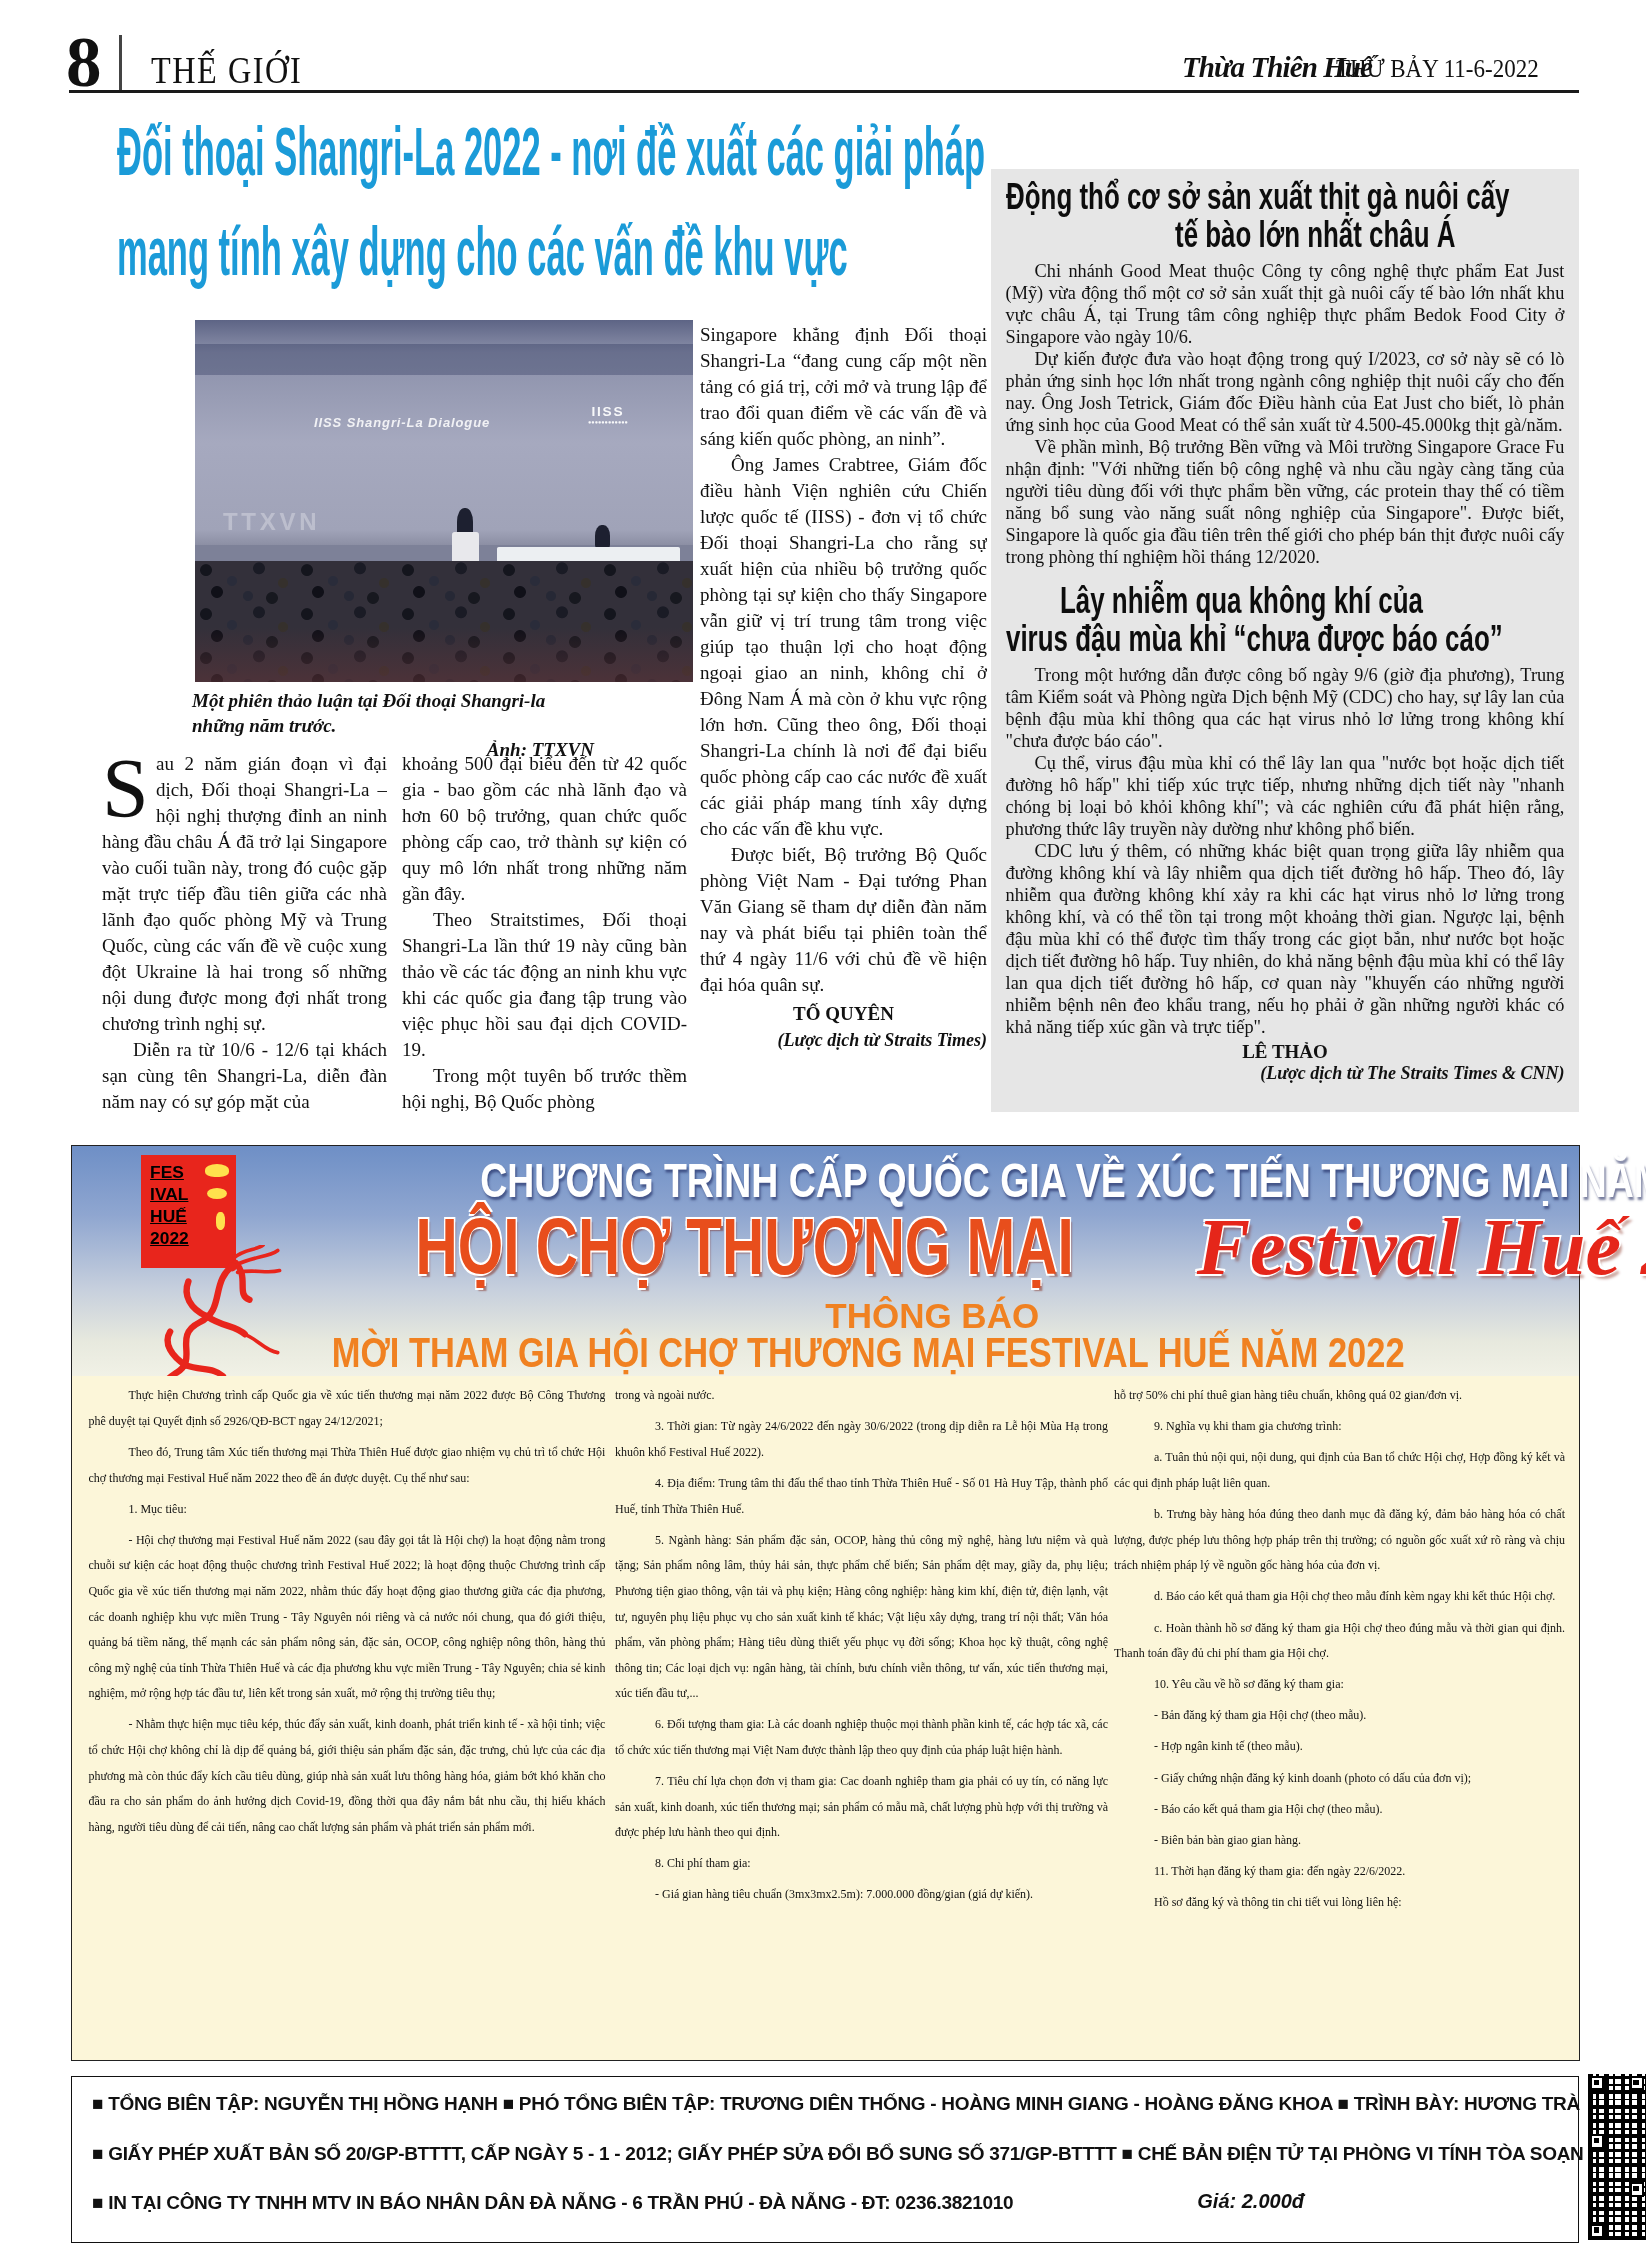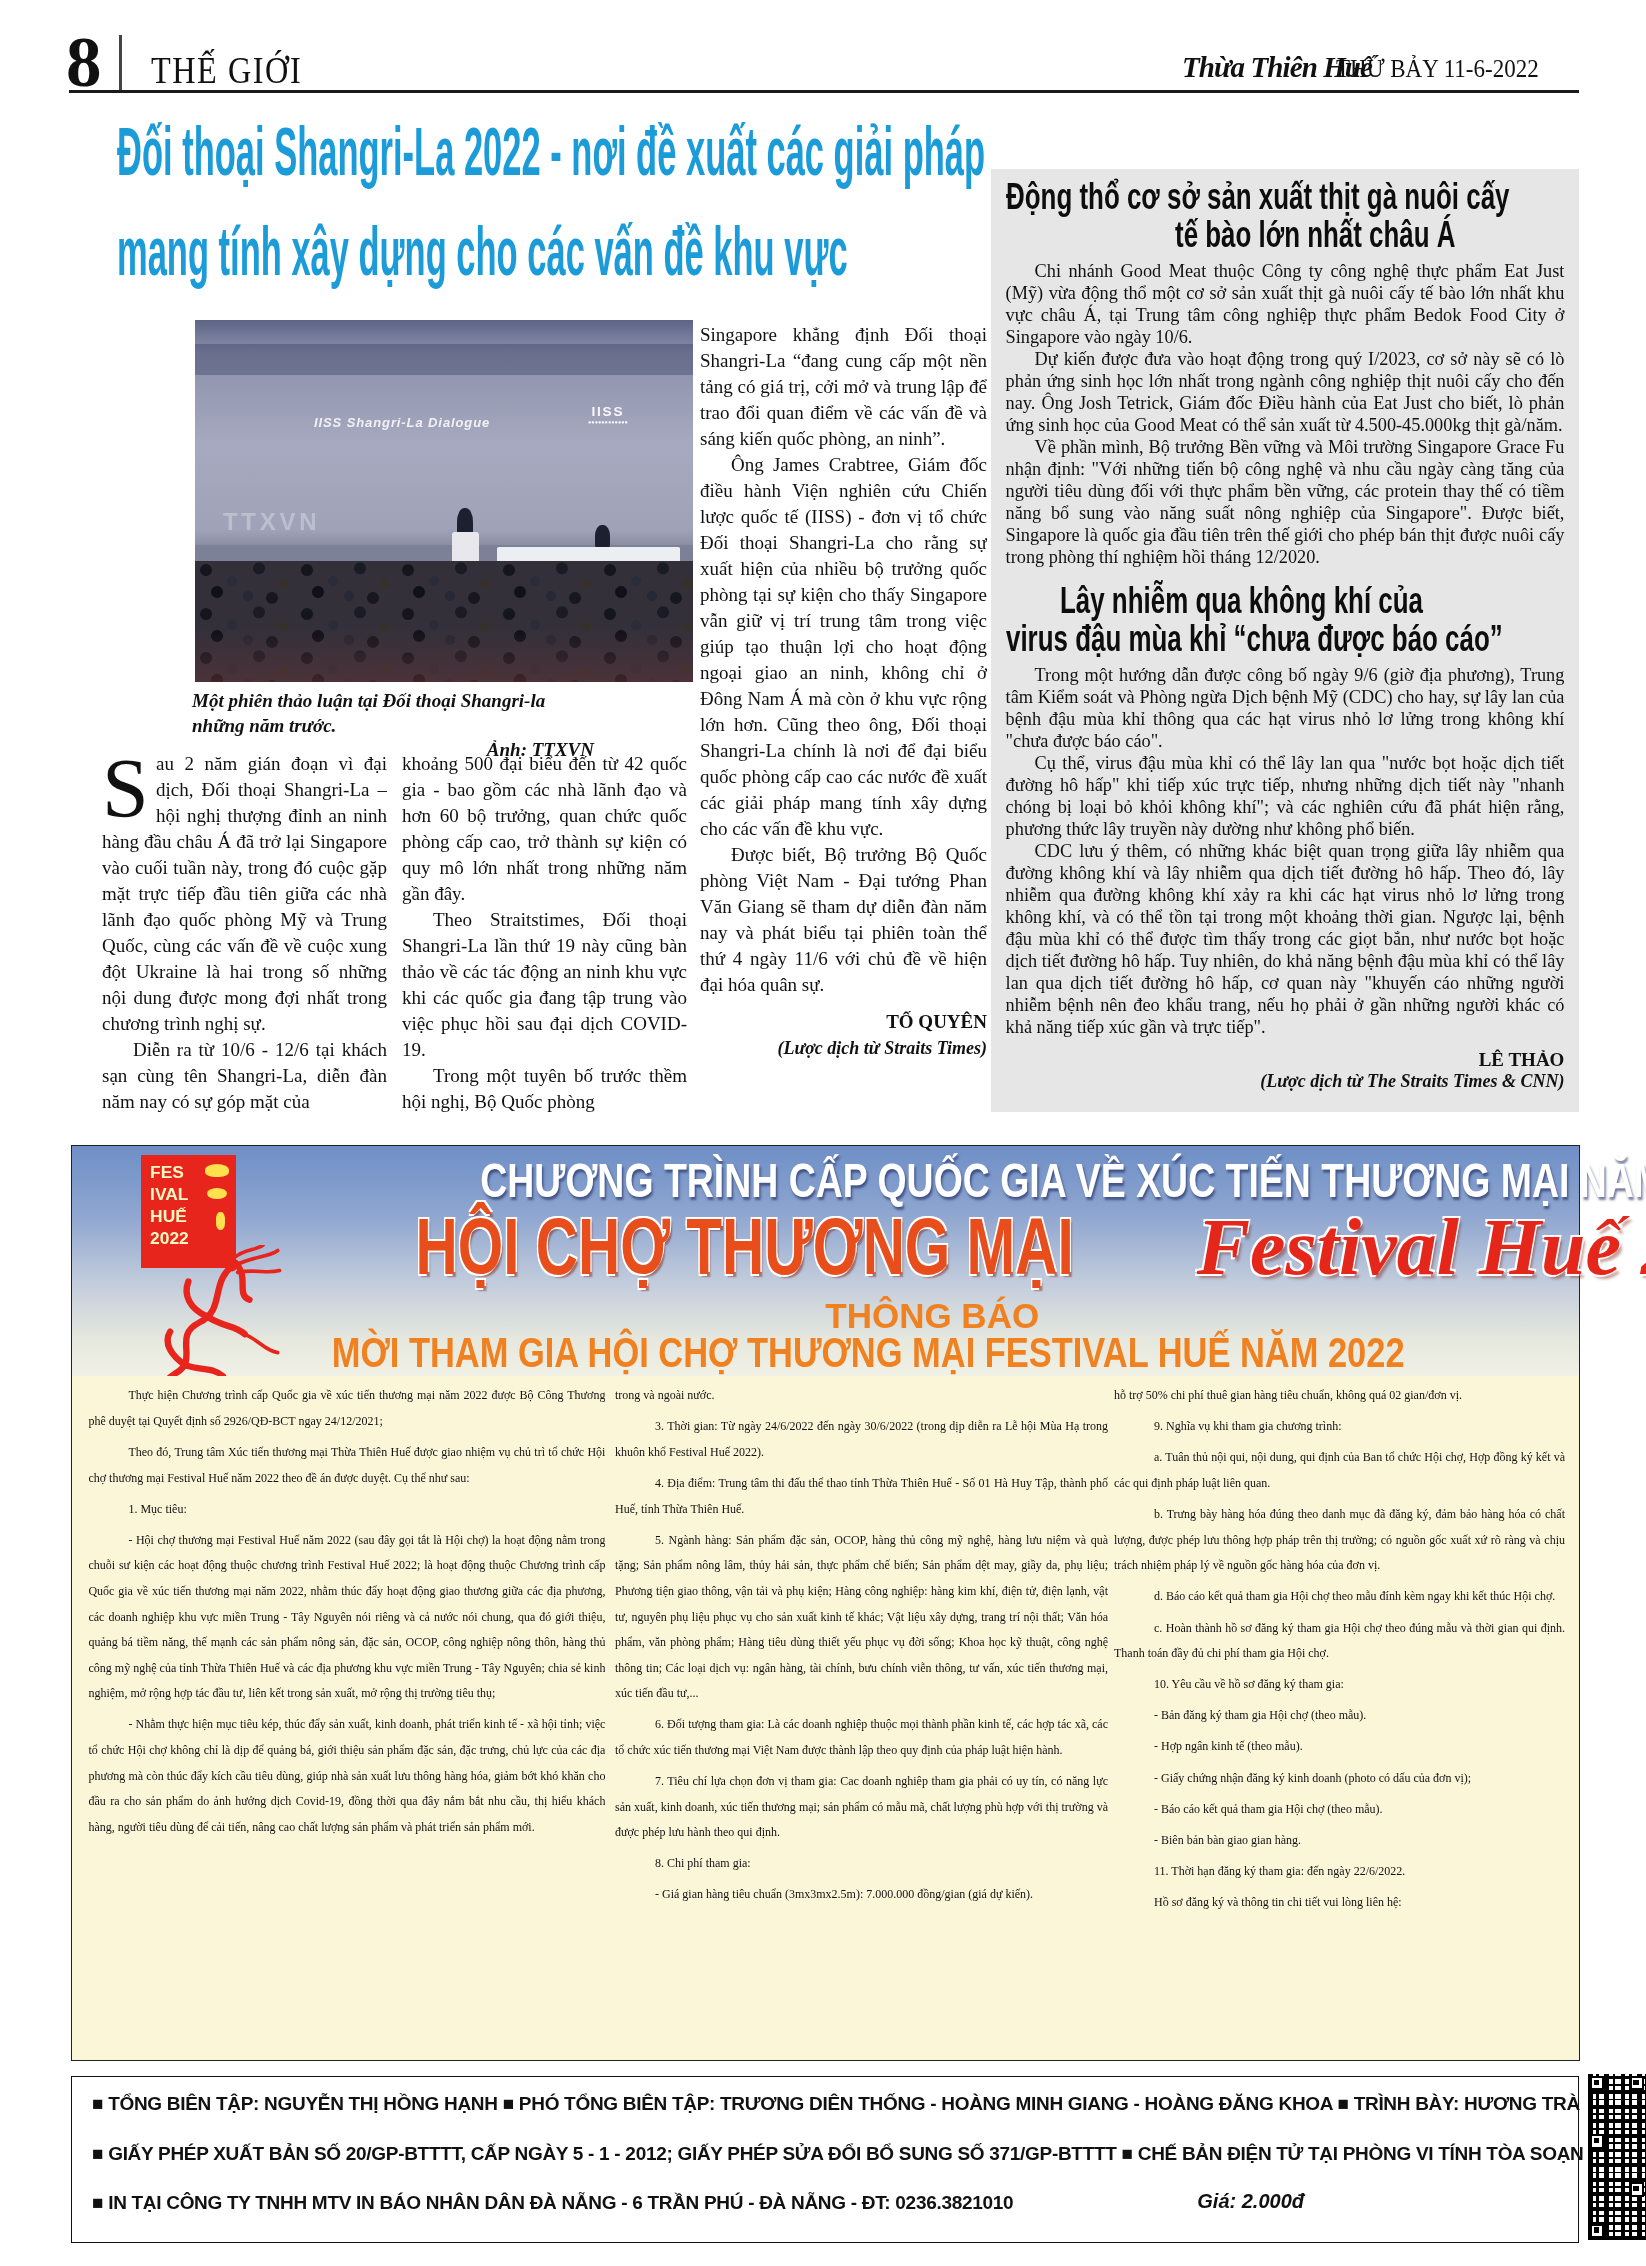--- a/index.html
+++ b/index.html
@@ -38,34 +38,34 @@
      radial-gradient(circle 6.4px at 77px 37px,#17181f 5.5px,transparent 6.4px);
      background-size:101px 44px;background-color:#33303a;}
   .crowd-tint{left:0;right:0;bottom:0;height:55px;background:linear-gradient(180deg,rgba(90,45,50,0) 0%,rgba(96,52,56,.55) 100%);}
   .watermark{color:rgba(255,255,255,.30);font-family:"Liberation Sans",sans-serif;font-weight:bold;letter-spacing:3.7px;font-size:24px;}
   .caption{font-size:19px;font-weight:bold;font-style:italic;line-height:1.3;}
   .caption .credit{text-align:right;}
   .bodycol{font-size:19px;line-height:26px;overflow:hidden;}
   .bodycol p{margin:0;text-align:justify;text-indent:31px;}
   .bodycol p.noind{text-indent:0;}
   .dropcap{float:left;font-size:84px;line-height:64px;margin:5.5px 7.3px 0 0;font-weight:400;}
-  .byline{font-weight:bold;font-size:19px;text-align:right;margin-top:11px;}
+  .byline{font-weight:bold;font-size:19px;text-align:center;margin-top:3px;}
   .bysrc{font-weight:bold;font-style:italic;font-size:18px;text-align:right;}
 
   
   .sidebar{background:#e6e6e6;padding:9.1px 14.6px;box-sizing:border-box;overflow:hidden;}
   .sbhead{font-family:"Liberation Sans",sans-serif;font-weight:bold;color:#0d0d0d;font-size:36px;line-height:38px;text-align:right;}
   .sidebar .bodytxt{font-size:18.3px;line-height:22px;}
   .sidebar .bodytxt p{margin:0;text-align:justify;text-indent:29px;}
 
   
   .adbox{border:1.8px solid #222;box-sizing:border-box;}
   .adbanner{left:0;right:0;top:0;height:230px;background:linear-gradient(180deg,#6e8fc6 0%,#8fa6d0 30%,#c6cfdd 62%,#e7e9de 85%,#f1f1e6 100%);overflow:visible;}
-  .flag{background:#e8251c;color:#fef9c3;font-family:"Liberation Sans",sans-serif;font-weight:bold;
-        font-size:17.4px;line-height:1.25;padding:7.3px 0 0 9.1px;box-sizing:border-box;}
+  .flag{background:#e8251c;color:#000000;font-family:"Liberation Sans",sans-serif;font-weight:bold;
+        font-size:17.4px;line-height:1.25;padding:7.3px 0 0 9.1px;box-sizing:border-box;text-decoration:underline;}
   .prog{color:#fff;font-family:"Liberation Sans",sans-serif;font-weight:bold;font-size:48px;
         text-shadow:1.8px 2.7px 2.7px rgba(25,35,90,.6);}
   .hoicho{font-family:"Liberation Sans",sans-serif;font-weight:bold;color:#e84e1c;font-size:79px;
         text-shadow:-1.8px -1.8px 0 #fff,1.8px -1.8px 0 #fff,-1.8px 1.8px 0 #fff,2.7px 2.7px 1.8px rgba(120,20,0,.45);}
   .festival{font-family:"Liberation Serif",serif;font-weight:bold;font-style:italic;color:#e5261a;font-size:80px;
         text-shadow:-1.8px -1.8px 0 #fff,1.8px -1.8px 0 #fff,-1.8px 1.8px 0 #fff,2.7px 3.7px 2.7px rgba(120,20,0,.4);}
   .notice{color:#f08121;font-family:"Liberation Sans",sans-serif;font-weight:bold;font-size:35px;}
   .invite{color:#f08121;font-family:"Liberation Sans",sans-serif;font-weight:bold;font-size:42px;}
   .adbody{left:0;right:0;top:230px;bottom:0;background:#fcf6d9;}
   .adcol{font-size:12px;line-height:25.6px;overflow:hidden;}

